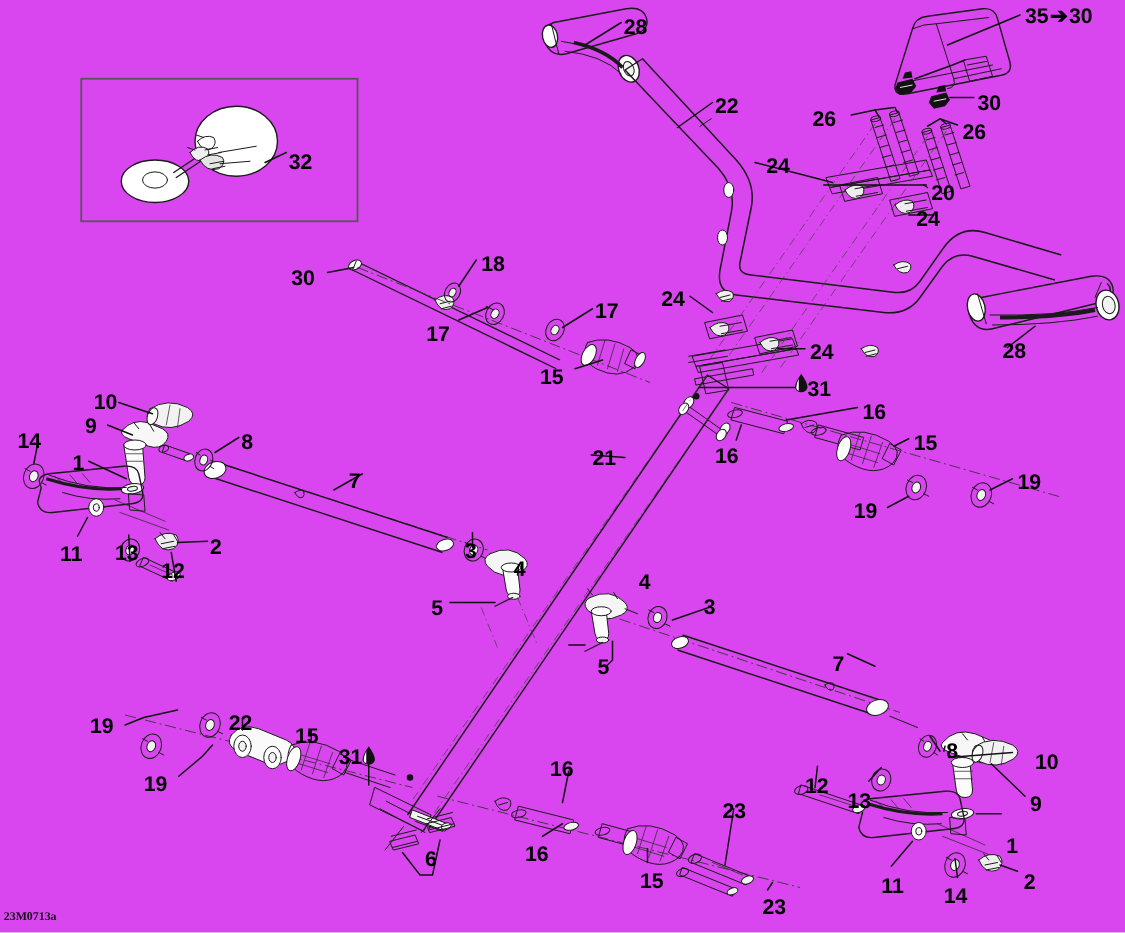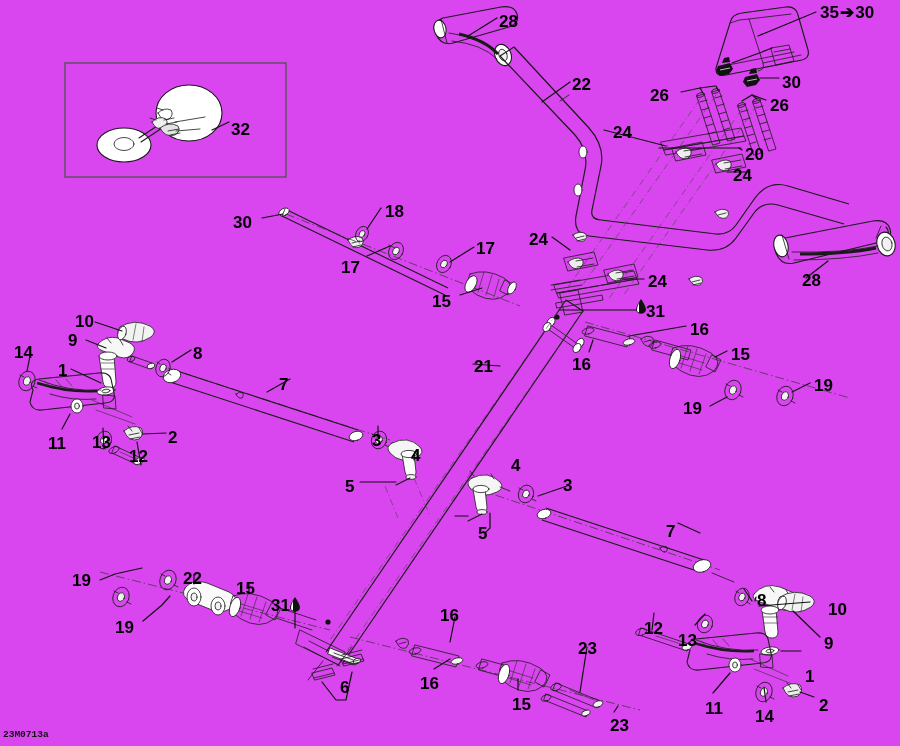--- a/index.html
+++ b/index.html
@@ -13,21 +13,21 @@
   .axis{fill:none;stroke:#333;stroke-width:0.7;stroke-dasharray:9 3 1.5 3;}
   .axis2{fill:none;stroke:#444;stroke-width:0.6;stroke-dasharray:7 3 1 3;}
   .white{fill:#ffffff;}
   .dark{fill:#111111;}
   .lt{fill:#f2f2f2;}
   .box{fill:none;stroke:#555;stroke-width:1.4;}
   .labels-layer{position:absolute;left:0;top:0;width:900px;height:746px;pointer-events:none;}
   .pl{position:absolute;font-size:17px;font-weight:700;color:#000;line-height:1;white-space:nowrap;
       font-family:"Liberation Sans", sans-serif;}
   .wmk{position:absolute;left:3px;top:729px;font-size:9.5px;font-weight:700;color:#111;
-       font-family:Liberation Mono, monospace;}
+       font-family:Liberation Serif, serif;}
 </style>
 </head>
 <body>
 
 <div id="root">
 
 <svg width="900" height="746" viewBox="0 0 900 746">
 
   <defs>
     <linearGradient id="tube" x1="0" y1="0" x2="0" y2="1">

